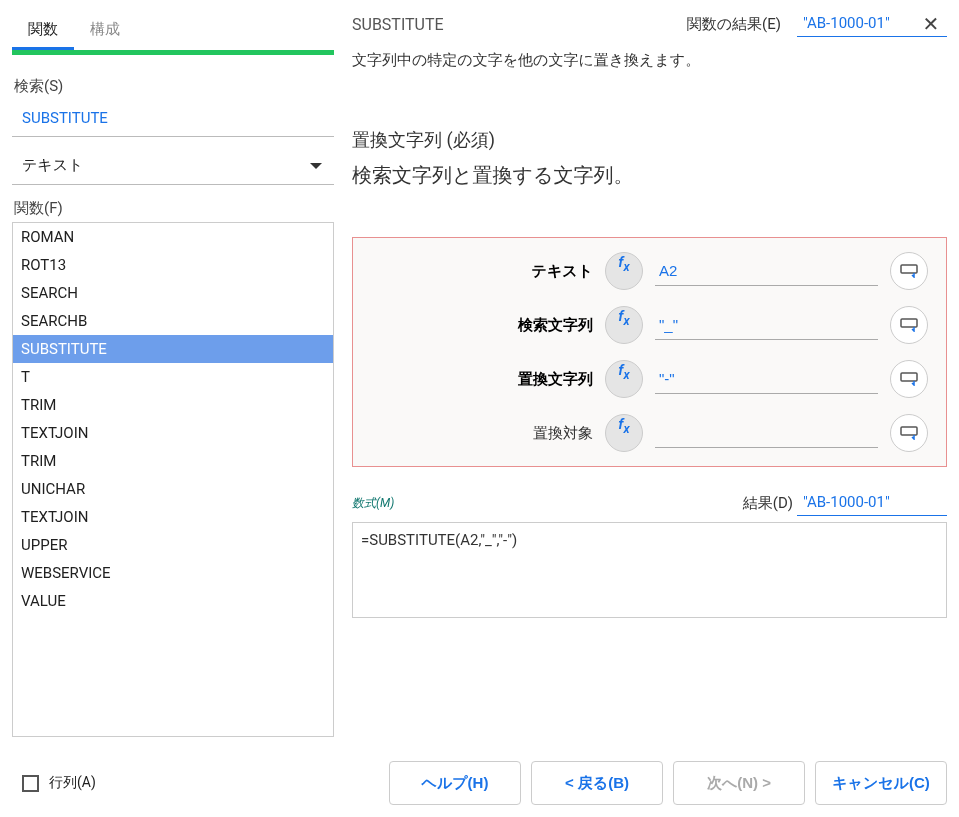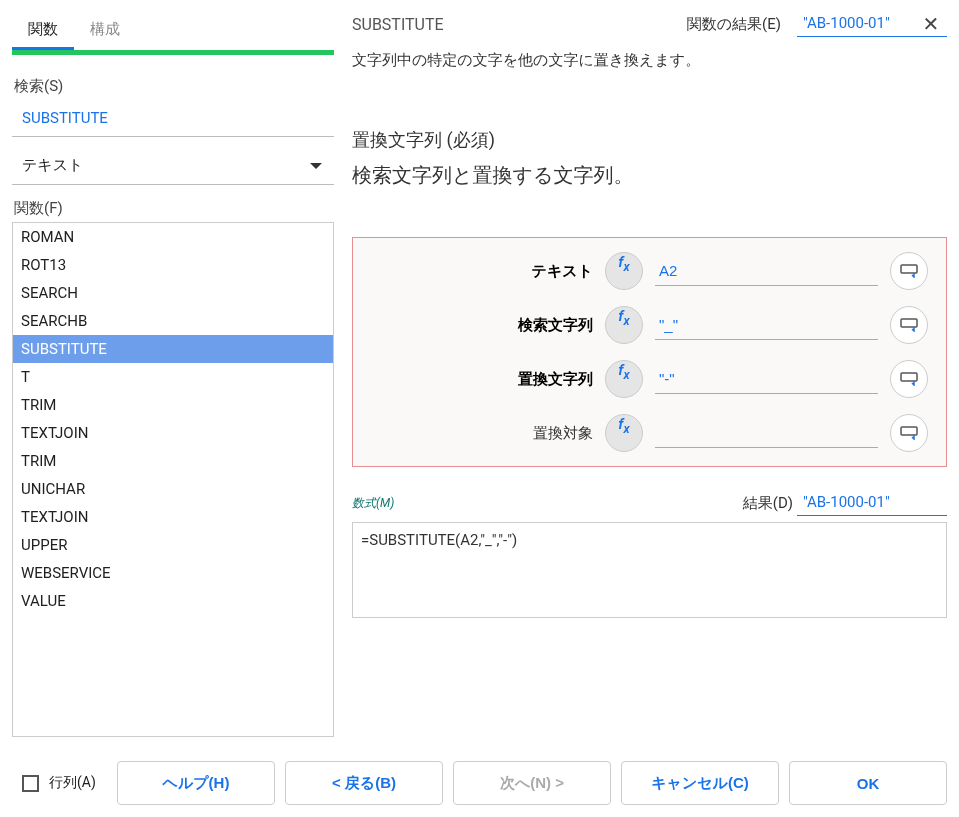--- a/index.html
+++ b/index.html
@@ -258,21 +258,21 @@
   .footer-btn {
     height: 44px;
     border: 1px solid #ccc;
     background: #fff;
     color: #1a73e8;
     font-size: 15px;
     font-weight: 600;
     border-radius: 4px;
     cursor: pointer;
     padding: 3px 8px;
-    width: 158px;
+    width: 132px;
   }
   .footer-btn.disabled {
     color: #aaa;
     cursor: default;
   }
 </style>
 </head>
 <body>
 
 <div class="close-btn">
@@ -402,14 +402,13 @@
 
 <div class="footer">
   <div class="checkbox-wrap">
     <div class="checkbox-box"></div>
     <span>行列(A)</span>
   </div>
   <button class="footer-btn">ヘルプ(H)</button>
   <button class="footer-btn">&lt; 戻る(B)</button>
   <button class="footer-btn disabled">次へ(N) &gt;</button>
   <button class="footer-btn">キャンセル(C)</button>
-  <button class="footer-btn">OK</button>
 </div>
 
 </body></html>

